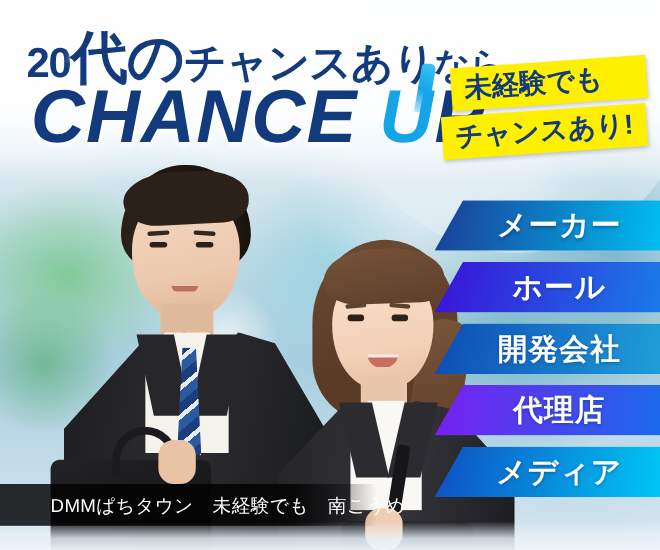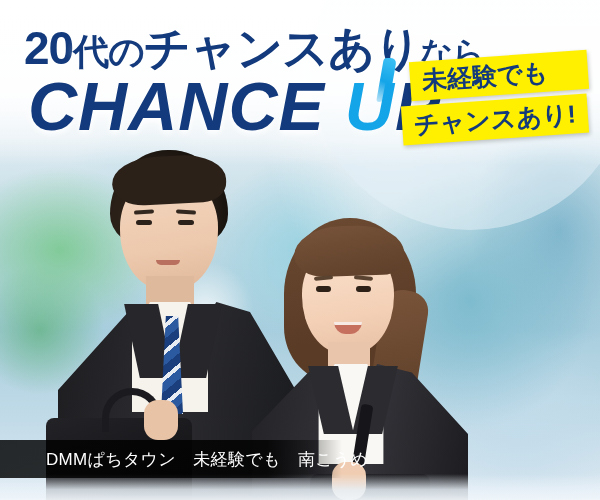--- a/index.html
+++ b/index.html
@@ -213,22 +213,22 @@
     position: absolute;
     left: 24px; top: 18px;
     font-size: 40px;
     font-weight: 700;
     color: #123a7c;
     letter-spacing: -1px;
     white-space: nowrap;
     text-shadow: 0 2px 3px rgba(255,255,255,.9), 0 0 10px rgba(255,255,255,.8);
     z-index: 40;
   }
-  .headline .big { font-size: 46px; margin-top: 43px; }
-  .headline .mid { font-size: 36px; }
+  .headline .big { font-size: 38px; margin-top: 43px; }
+  .headline .mid { font-size: 52px; }
   .headline .small { font-size: 32px; }
 
   .chanceup {
     position: absolute;
     left: 28px; top: 72px;
     font-size: 68px;
     font-weight: 700;
     font-style: italic;
     letter-spacing: 1px;
     color: #123a7c;
@@ -380,18 +380,35 @@
 
   <div class="chanceup">
     <span>CHANCE </span><span class="u-accent">U</span><span>P</span>
   </div>
 
   <div class="badge-group">
     <div class="badge b1">未経験でも</div>
     <div class="badge b2">チャンスあり!</div>
   </div>
 
+  <div class="cats">
+    <div class="cat" style="background: linear-gradient(100deg, rgb(27, 61, 150) 0%, rgb(0, 189, 240) 100%);">
+      <span>メーカー</span>
+    </div>
+    <div class="cat" style="background: linear-gradient(100deg, rgb(58, 18, 216) 0%, rgb(26, 122, 232) 100%);">
+      <span>ホール</span>
+    </div>
+    <div class="cat" style="background: linear-gradient(100deg, rgb(13, 75, 181) 0%, rgb(31, 159, 216) 100%);">
+      <span>開発会社</span>
+    </div>
+    <div class="cat" style="background: linear-gradient(100deg, rgb(122, 30, 240) 0%, rgb(26, 106, 234) 100%);">
+      <span>代理店</span>
+    </div>
+    <div class="cat" style="background: linear-gradient(100deg, rgb(15, 79, 194) 0%, rgb(0, 198, 245) 100%);">
+      <span>メディア</span>
+    </div>
+  </div>
 
   <div class="credit">
     <span>DMMぱちタウン　未経験でも　南こうめ</span>
   </div>
 
 </div>
 
 </body></html>

